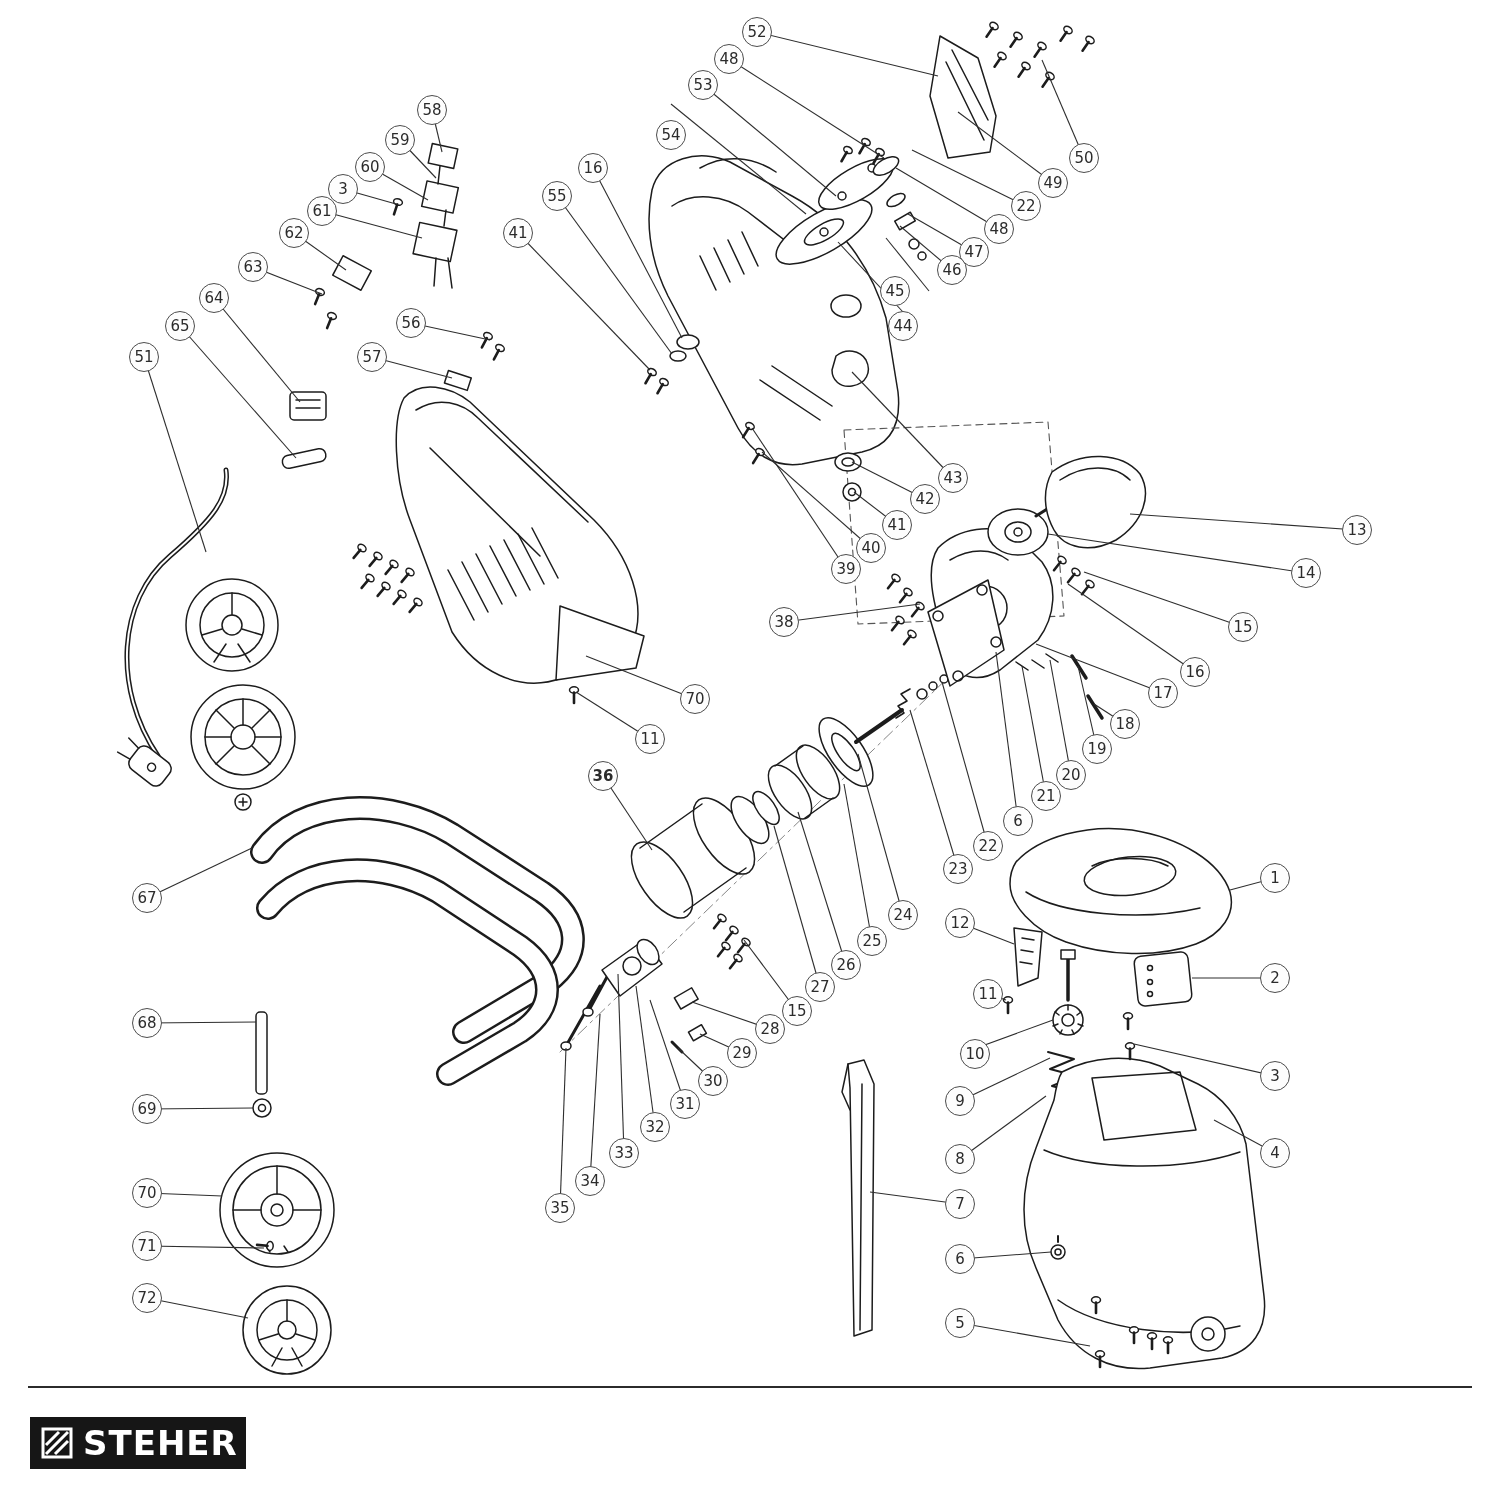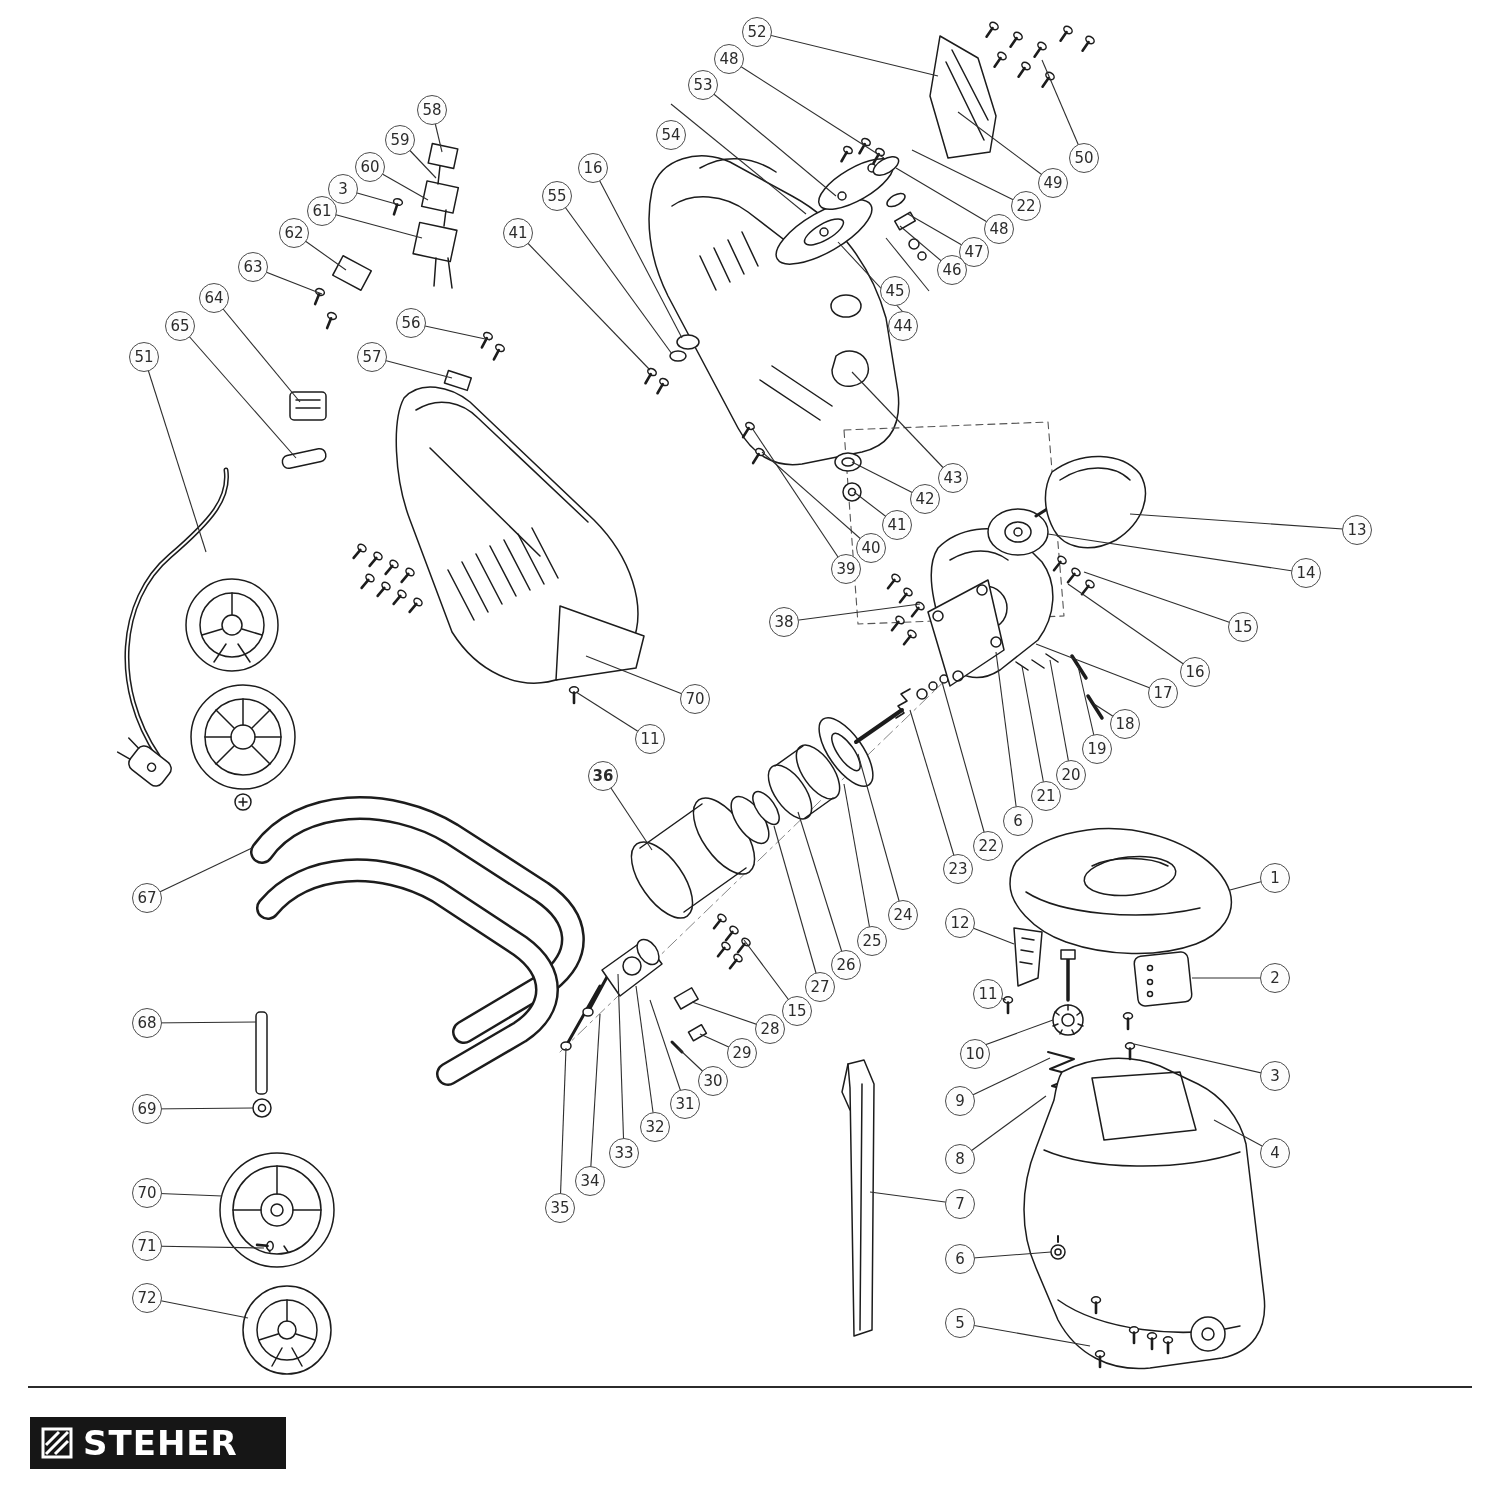--- a/index.html
+++ b/index.html
@@ -7,21 +7,21 @@
         font-family:"DejaVu Sans","Liberation Sans",sans-serif;}
   .layer{position:absolute;left:0;top:0;}
   #drawing{z-index:1;}
   #leader-lines{z-index:2;}
   #leader-lines line{stroke:#2e2e2e;stroke-width:1.1;}
   #callout-layer{position:absolute;left:0;top:0;width:1500px;height:1500px;z-index:3;pointer-events:none;}
   .balloon{position:absolute;width:30px;height:30px;border:1.6px solid #4d4d4d;border-radius:50%;
            background:#fdfdfd;box-sizing:border-box;display:flex;align-items:center;justify-content:center;
            font-size:15px;color:#2b2b2b;line-height:1;}
   .footer-rule{position:absolute;left:28px;right:28px;top:1386px;border-top:2px solid #2b2b2b;z-index:4;}
-  .logo-box{position:absolute;left:30px;top:1417px;width:256px;height:52px;background:#161616;
+  .logo-box{position:absolute;left:30px;top:1417px;width:216px;height:52px;background:#161616;
             display:flex;align-items:center;padding-left:10px;box-sizing:border-box;gap:9px;z-index:4;}
   .logo-icon{display:flex;align-items:center;}
   .logo-text{color:#ffffff;font-weight:bold;font-size:34px;letter-spacing:1px;}
   .caption{position:absolute;left:286px;top:1426px;font-size:30px;color:#222;z-index:4;white-space:nowrap;}
   .caption .model{font-weight:bold;}
   .caption .caption-rest{margin-left:9px;}
 </style>
 </head>
 <body>
 

